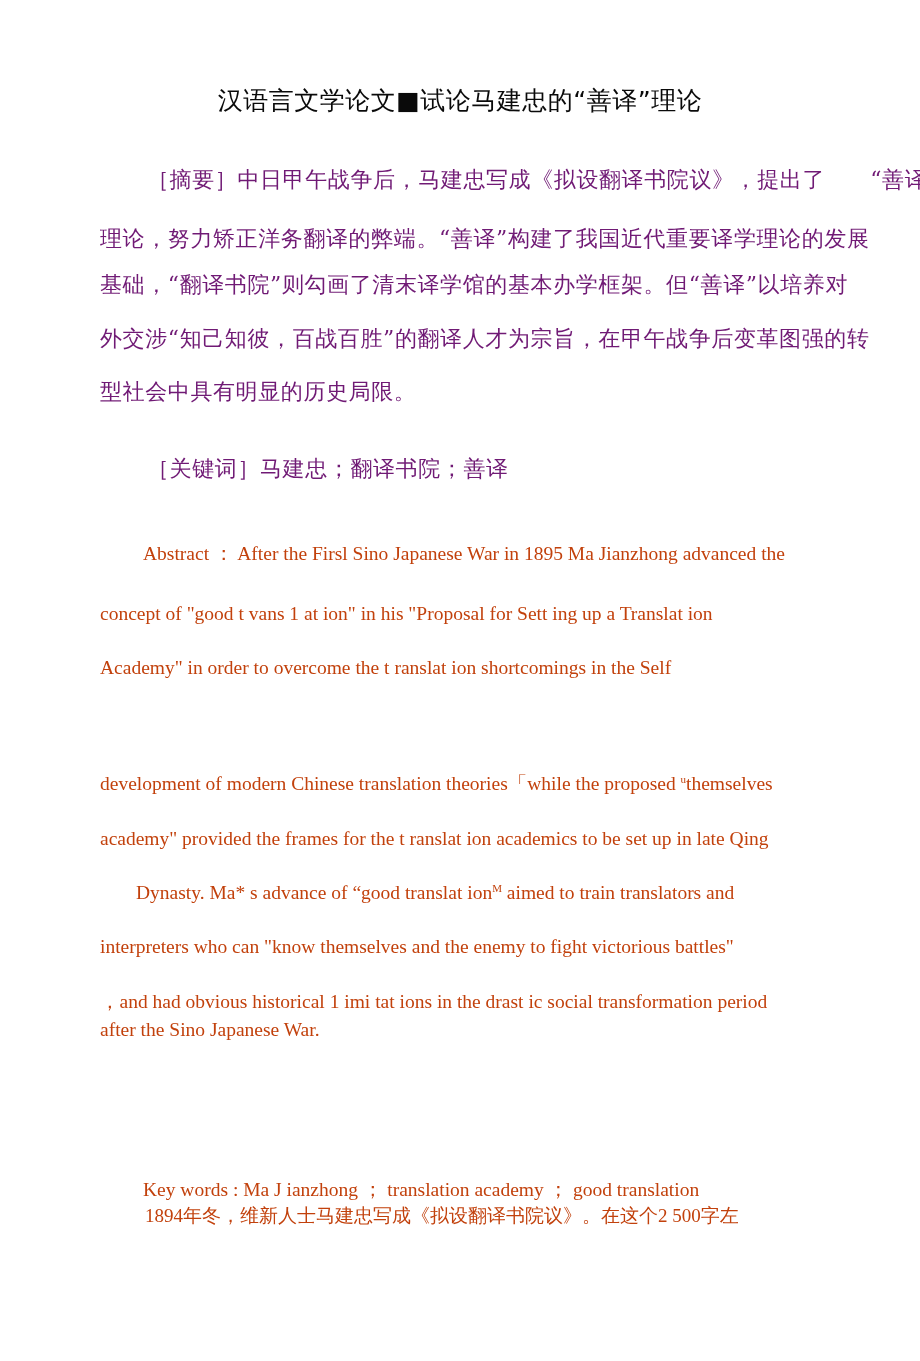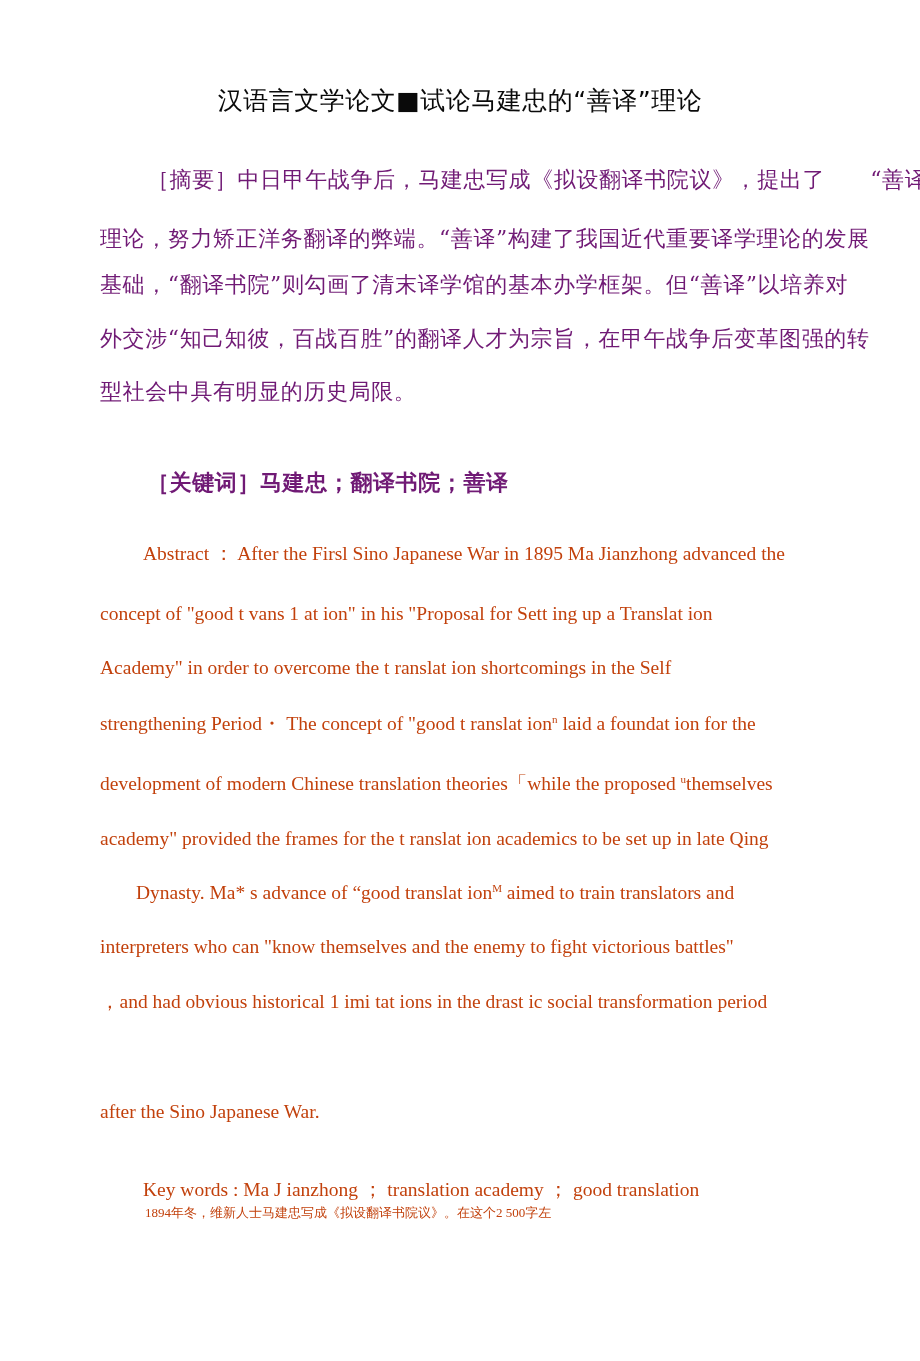--- a/index.html
+++ b/index.html
@@ -17,30 +17,29 @@
 <div class="page">
 
   <div class="line title">汉语言文学论文■试论马建忠的“善译”理论</div>
 
   <div class="line zh" style="left:147px; top:169px;">［摘要］中日甲午战争后，马建忠写成《拟设翻译书院议》，提出了　　“善译”</div>
   <div class="line zh" style="left:100px; top:228px;">理论，努力矫正洋务翻译的弊端。“善译”构建了我国近代重要译学理论的发展</div>
   <div class="line zh" style="left:100px; top:328px;">外交涉“知己知彼，百战百胜”的翻译人才为宗旨，在甲午战争后变革图强的转</div>
   <div class="line zh" style="left:100px; top:274px;">基础，“翻译书院”则勾画了清末译学馆的基本办学框架。但“善译”以培养对</div>
   <div class="line zh" style="left:100px; top:381px;">型社会中具有明显的历史局限。</div>
 
-  <div class="line zh" style="left:147px; top:471px;font-weight:bold;">［关键词］马建忠；翻译书院；善译</div>
+  <div class="line zh" style="left:147px; top:458px;">［关键词］马建忠；翻译书院；善译</div>
 
   <div class="line en" style="left:143px; top:544px;">Abstract ：  After the Firsl Sino Japanese War in 1895 Ma Jianzhong advanced the</div>
   <div class="line en" style="left:100px; top:604px;">concept of "good t vans 1 at ion" in his "Proposal for Sett ing up a Translat ion</div>
   <div class="line en" style="left:100px; top:658px;">Academy" in order to overcome the t ranslat ion shortcomings in the Self</div>
-  <div class="line en" style="left:100px; top:714px;"><span>strengthening Period・ The concept of "good t ranslat ion</span><span class="sup">n</span><span> laid a foundat ion for the</span></div>
   <div class="line en" style="left:100px; top:774px;"><span>development of modern Chinese translation theories「while the proposed </span><span class="sup">u</span><span>themselves</span></div>
   <div class="line en" style="left:100px; top:829px;">academy" provided the frames for the t ranslat ion academics to be set up in late Qing</div>
   <div class="line en" style="left:100px; top:883px;margin-left:36px;"><span>Dynasty. Ma* s advance of “good translat ion</span><span class="sup">M</span><span> aimed to train translators and</span></div>
   <div class="line en" style="left:100px; top:937px;">interpreters who can "know themselves and the enemy to fight victorious battles"</div>
   <div class="line en" style="left:100px; top:992px;">，and had obvious historical 1 imi tat ions in the drast ic social transformation period</div>
-  <div class="line en" style="left:100px; top:1102px;">after the Sino Japanese War.</div>
+  <div class="line en" style="left:100px; top:1020px;">after the Sino Japanese War.</div>
 
   <div class="line en" style="left:143px; top:1132px;margin-top:48px;">Key words : Ma J ianzhong ；  translation academy ；  good translation</div>
 
-  <div class="line en" style="left:145px; top:1206px; font-size:13px;">1894年冬，维新人士马建忠写成《拟设翻译书院议》。在这个2 500字左</div>
+  <div class="line en" style="left:145px; top:1206px; font-size:19px;">1894年冬，维新人士马建忠写成《拟设翻译书院议》。在这个2 500字左</div>
 
 </div>
 
 </body></html>

